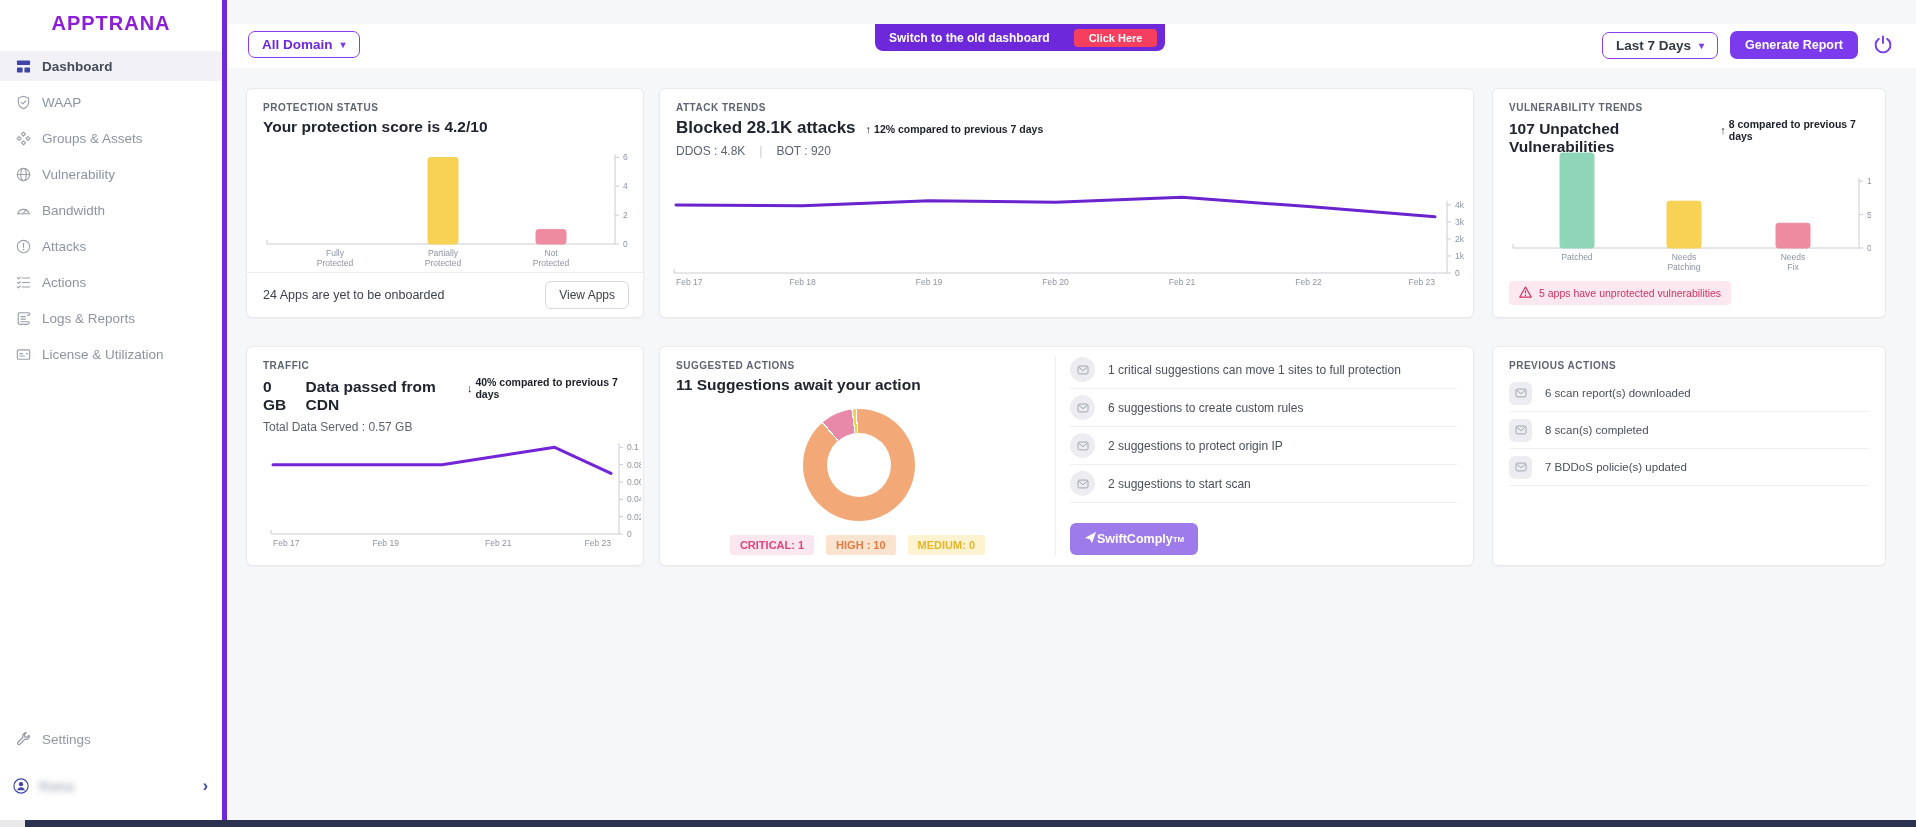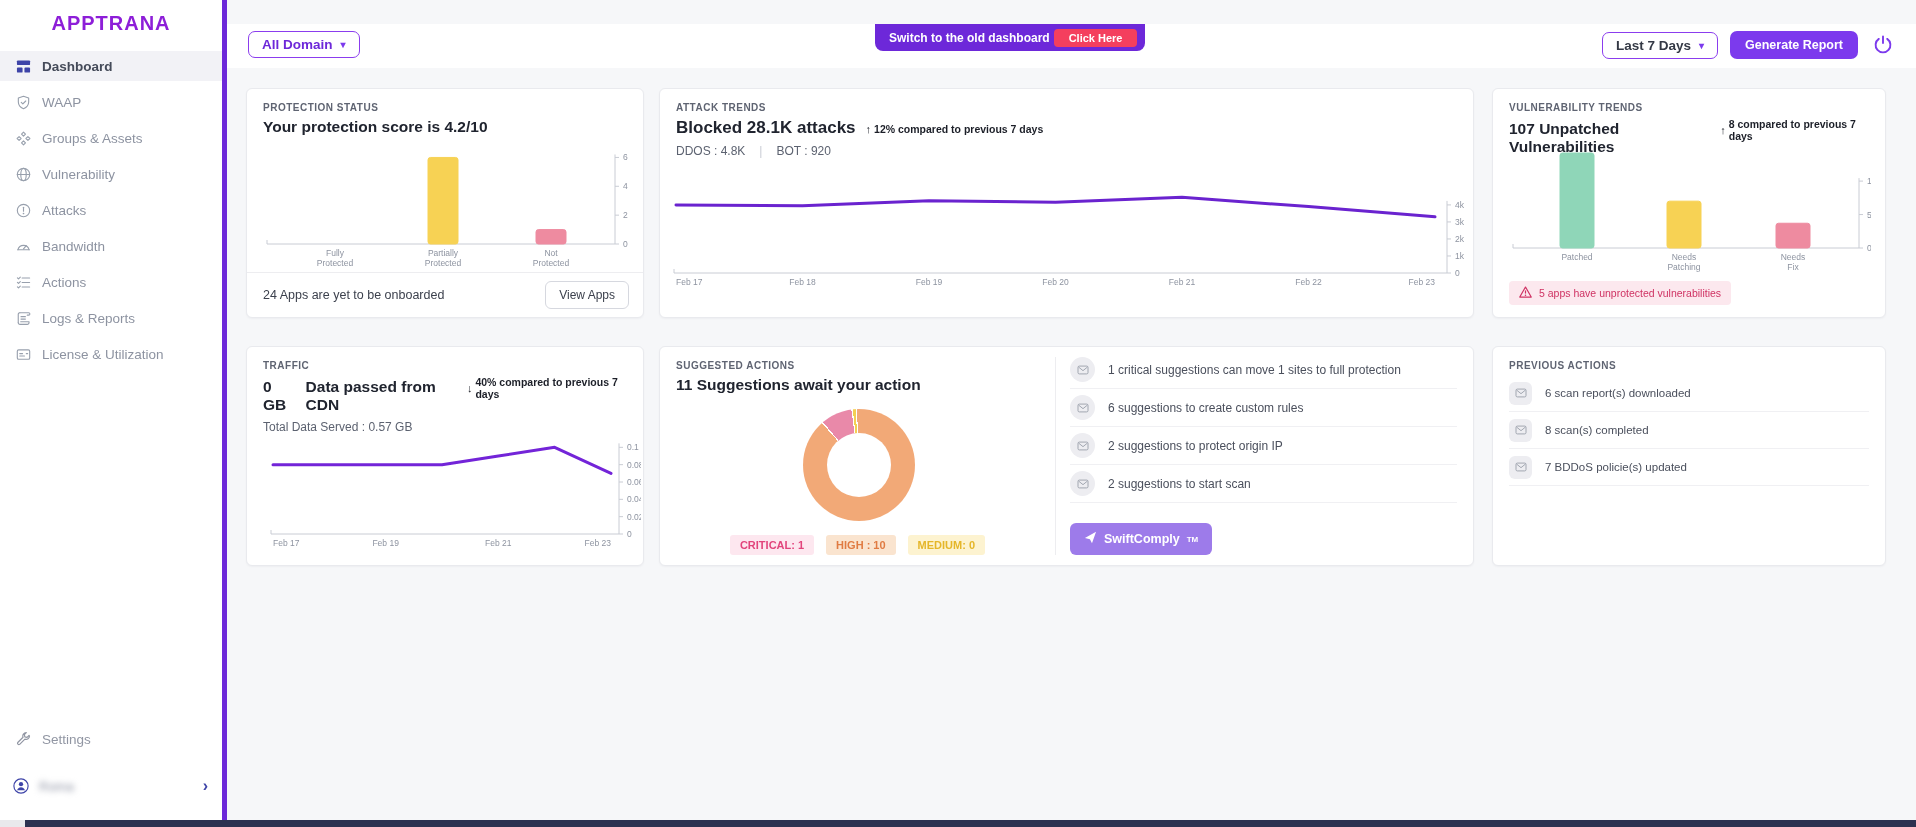--- a/index.html
+++ b/index.html
@@ -7,21 +7,21 @@
   body { font-family:"Liberation Sans", sans-serif; background:#f6f7f9; color:#2b2f3a; }
   .app { position:relative; width:1916px; height:827px; background:#f6f7f9; }
 
   
   .topbar { position:absolute; left:227px; top:0; right:0; height:44px; background:#fff; z-index:3;margin-top:24px; }
   .btn-outline-purple { display:inline-flex; align-items:center; gap:8px; background:#fff;
       border:1.5px solid #8b3dee; border-radius:7px; padding:5px 13px; font-size:13.5px;
       font-weight:700; color:#6d28d9; cursor:pointer; }
   .caret { font-size:10px; color:#7c3aed; }
   #domain-btn { position:absolute; left:21px; top:7px; }
-  .banner { position:absolute; left:648px; top:0; height:27px; display:flex; align-items:center; gap:4px;
+  .banner { position:absolute; left:648px; top:0; height:27px; display:flex; align-items:center; gap:24px;
       background:#6d28d9; border-radius:0 0 8px 8px; padding:0 8px 0 14px; }
   .banner-text { color:#fff; font-size:12px; font-weight:700; }
   .banner-btn { background:#f43f5e; color:#fff; font-size:11px; font-weight:700; border:none;
       border-radius:4px; padding:3px 15px; cursor:pointer; }
   .topbar-right { position:absolute; right:20px; top:7px; display:flex; align-items:center; gap:12px; }
   #range-btn { color:#343945; }
   .btn-filled-purple { background:#7c3aed; color:#fff; border:none; border-radius:7px;
       padding:7px 15px; font-size:12.5px; font-weight:700; cursor:pointer; }
   .power { width:26px; height:26px; display:flex; align-items:center; justify-content:center; cursor:pointer; }
 
@@ -81,21 +81,21 @@
   .donut-hole { position:absolute; left:24px; top:24px; width:64px; height:64px; border-radius:50%; background:#fff; }
   .badge-row { position:absolute; left:0; top:188px; width:395px; display:flex; justify-content:center; gap:12px; }
   .sev-badge { font-size:11px; font-weight:700; border-radius:3px; padding:4px 10px; }
 
   .v-divider { position:absolute; left:395px; top:10px; bottom:10px; width:1px; background:#ededf0; }
   .sugg-list { position:absolute; left:410px; right:16px; top:4px; }
   .sugg-row { display:flex; align-items:center; gap:13px; height:38px; border-bottom:1px solid #f0f0f3;
       font-size:12px; color:#4a4f5c; cursor:pointer; }
   .row-ic-circle { width:25px; height:25px; border-radius:50%; background:#ededf1; display:flex;
       align-items:center; justify-content:center; flex:0 0 auto; }
-  .swift-btn { margin-top:12px; display:inline-flex; align-items:center; gap:7px; background:#9d7bea;
+  .swift-btn { margin-top:12px; display:inline-flex; align-items:center; background:#9d7bea;
       color:#fff; border:none; border-radius:6px; padding:8px 14px; font-size:12.5px; font-weight:700; cursor:pointer; }
   .swift-btn sup { font-size:8px; }
 
   .prev-list { padding:4px 16px 0 16px; }
   .prev-row { display:flex; align-items:center; gap:13px; height:37px; border-bottom:1px solid #f0f0f3;
       font-size:11.5px; color:#4a4f5c; }
   .row-ic-square { width:23px; height:23px; border-radius:6px; background:#ededf1; display:flex;
       align-items:center; justify-content:center; flex:0 0 auto; }
 
   
@@ -181,39 +181,39 @@
                 <line x1="1.4" y1="8" x2="14.6" y2="8"></line>
               </g>
             </svg>
           </span>
           <span class="nav-label">Vulnerability</span>
         </div>
         <div class="nav-item">
           <span class="nav-ic">
             <svg viewBox="0 0 16 16" width="15" height="15">
               <g stroke="#98a0ad" stroke-width="1.2" fill="none" stroke-linecap="round" stroke-linejoin="round">
-                <circle cx="8" cy="8" r="6.6"></circle>
-                <line x1="8" y1="4.6" x2="8" y2="8.8"></line>
-              </g>
-              <circle cx="8" cy="11.2" r=".9" fill="#98a0ad"></circle>
-            </svg>
-          </span>
-          <span class="nav-label">Attacks</span>
-        </div>
-        <div class="nav-item">
-          <span class="nav-ic">
-            <svg viewBox="0 0 16 16" width="15" height="15">
-              <g stroke="#98a0ad" stroke-width="1.2" fill="none" stroke-linecap="round" stroke-linejoin="round">
                 <path d="M2 11.5a6.2 6.2 0 0 1 12 0"></path>
                 <path d="M2 11.5h12"></path>
                 <line x1="8" y1="10.5" x2="11" y2="7"></line>
               </g>
             </svg>
           </span>
           <span class="nav-label">Bandwidth</span>
+        </div>
+        <div class="nav-item">
+          <span class="nav-ic">
+            <svg viewBox="0 0 16 16" width="15" height="15">
+              <g stroke="#98a0ad" stroke-width="1.2" fill="none" stroke-linecap="round" stroke-linejoin="round">
+                <circle cx="8" cy="8" r="6.6"></circle>
+                <line x1="8" y1="4.6" x2="8" y2="8.8"></line>
+              </g>
+              <circle cx="8" cy="11.2" r=".9" fill="#98a0ad"></circle>
+            </svg>
+          </span>
+          <span class="nav-label">Attacks</span>
         </div>
         <div class="nav-item">
           <span class="nav-ic">
             <svg viewBox="0 0 16 16" width="15" height="15">
               <g stroke="#98a0ad" stroke-width="1.2" fill="none" stroke-linecap="round" stroke-linejoin="round">
                 <line x1="6.5" y1="3.2" x2="14.5" y2="3.2"></line>
                 <line x1="6.5" y1="8" x2="14.5" y2="8"></line>
                 <line x1="6.5" y1="12.8" x2="14.5" y2="12.8"></line>
                 <path d="M1.5 3l1.2 1.2L4.6 2.2"></path>
                 <path d="M1.5 7.8L2.7 9l1.9-2"></path>

